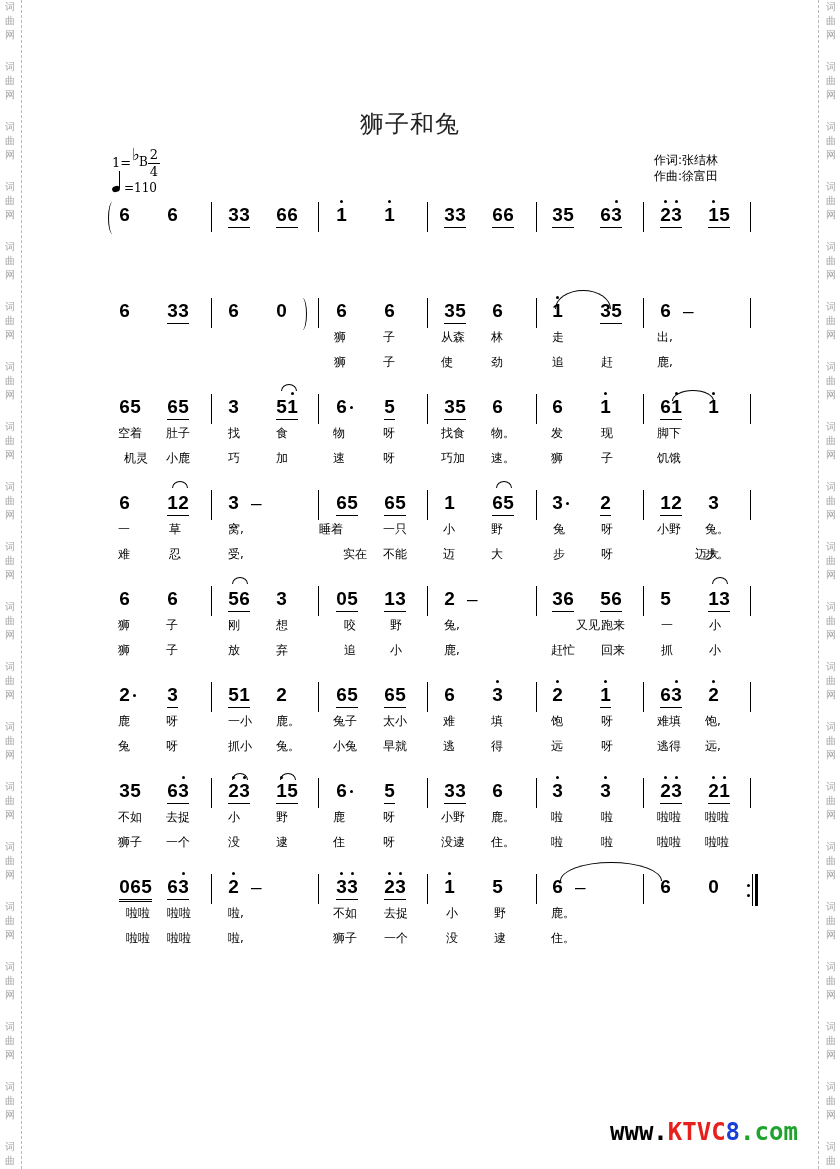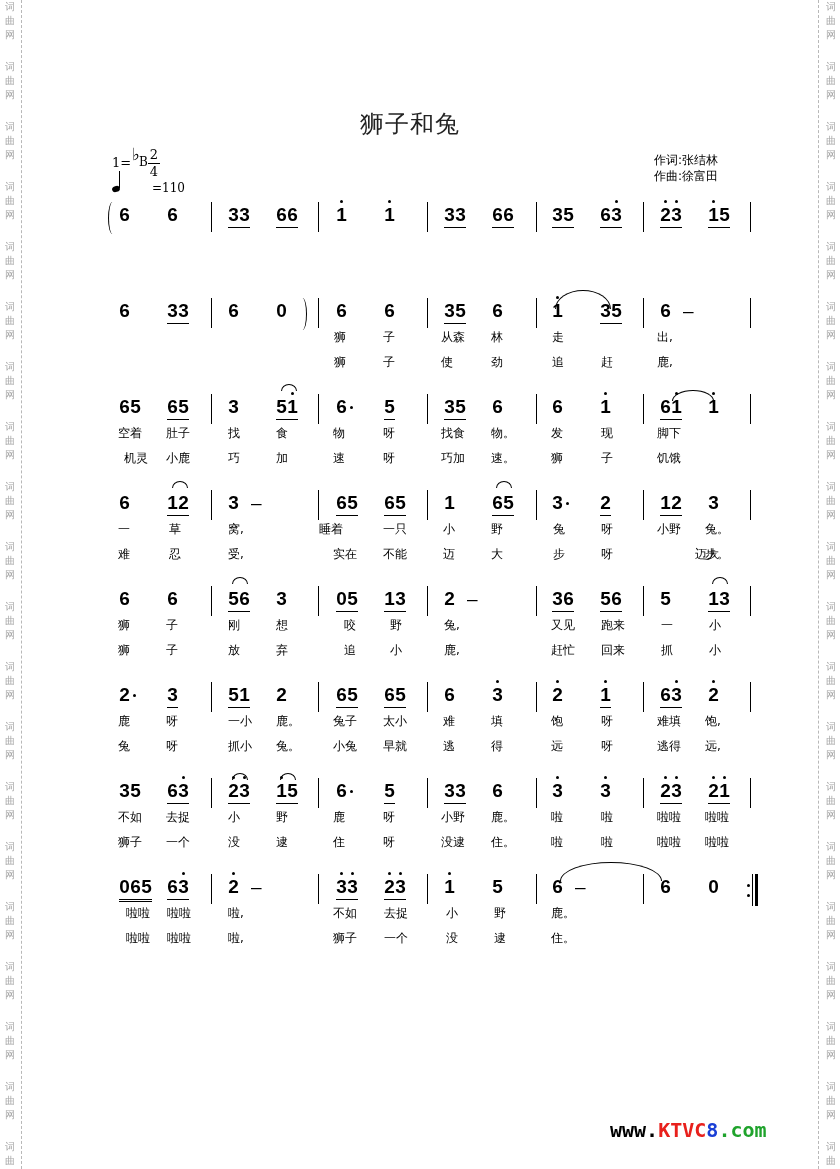--- a/index.html
+++ b/index.html
@@ -30,40 +30,40 @@
   .key .kb { position: absolute; left: 27px; top: 7px; font-size: 12px; }
   .key .ts { position: absolute; left: 36px; top: 0; width: 12px; text-align: center; font-size: 13px; line-height: 14px; }
   .key .ts .num { display: block; }
   .key .ts .line { display: block; border-top: 1px solid #000; margin: 1px 0; }
   .tempo { position: absolute; left: 112px; top: 173px; font-family: "DejaVu Serif", serif; font-size: 12px; }
   .tempo .note-head {
     display: inline-block; width: 8px; height: 6px; border-radius: 50%; background: #000;
     position: absolute; left: 0; top: 13px; transform: rotate(-20deg);
   }
   .tempo .stem { position: absolute; left: 7px; top: -2px; height: 17px; border-left: 1.5px solid #000; }
-  .tempo .tval { position: absolute; left: 12px; top: 8px; white-space: nowrap; margin-left: 28px; }
+  .tempo .tval { position: absolute; left: 12px; top: 8px; white-space: nowrap; }
   .credits { position: absolute; left: 654px; top: 152px; font-size: 12px; line-height: 16px; }
   .credits div { white-space: nowrap; }
 
   .row { position: absolute; left: 0; width: 840px; height: 90px; }
   .bar { position: absolute; top: 0; height: 30px; border-left: 1.5px solid #000; }
   .cell { position: absolute; top: 2px; font-family: "Liberation Sans", sans-serif; font-weight: bold; font-size: 19px; line-height: 22px; white-space: nowrap; }
   .digit { position: relative; display: inline-block; width: 11px; text-align: center; }
   .digit .dot-above { position: absolute; left: 50%; top: -4px; width: 3px; height: 3px; margin-left: -1.5px; background: #000; border-radius: 50%; }
   .digit .aug { position: absolute; right: -6px; top: 10px; width: 3px; height: 3px; background: #000; border-radius: 50%; }
   .ul1 { border-bottom: 1.5px solid #000; padding-bottom: 1px; }
   .ul2 { border-bottom: 3.5px double #000; padding-bottom: 1px; }
   .slur { position: absolute; border: 1.2px solid #000; border-bottom: none; border-radius: 50% 50% 0 0 / 100% 100% 0 0; }
   .lyric { position: absolute; font-size: 12px; line-height: 14px; white-space: nowrap; }
   .brace-l { position: absolute; top: 0; width: 8px; height: 32px; border-left: 1.2px solid #000; border-radius: 60% 0 0 60%; }
   .brace-r { position: absolute; top: 0; width: 8px; height: 32px; border-right: 1.2px solid #000; border-radius: 0 60% 60% 0; }
   .final-thin { position: absolute; top: 0; height: 32px; border-left: 1px solid #000; }
   .final-thick { position: absolute; top: 0; height: 32px; border-left: 3px solid #000; }
   .repeat-dot { position: absolute; width: 3px; height: 3px; background: #000; border-radius: 50%; }
-  .site { position: absolute; left: 610px; top: 1118px; font-family: "DejaVu Sans Mono", monospace; font-size: 20px; font-weight: bold; letter-spacing: 0px; }
+  .site { position: absolute; left: 610px; top: 1118px; font-family: "DejaVu Sans Mono", monospace; font-size: 24px; font-weight: bold; letter-spacing: 0px; }
 </style>
 </head>
 <body>
 
 <div class="margin-line" style="left:21px;"></div>
 <div class="margin-line" style="left:818px;"></div>
 <div class="wm-col" id="wm-left" style="left:3px;">
     <div class="wm-group" style="top: 0px;">
       <span class="wm-char">词</span>
       <span class="wm-char">曲</span>
@@ -417,21 +417,21 @@
       <span class="lyric" style="left: 383px; top: 32px;">一只</span>
       <span class="lyric" style="left: 443px; top: 32px;">小</span>
       <span class="lyric" style="left: 491px; top: 32px;">野</span>
       <span class="lyric" style="left: 553px; top: 32px;">兔</span>
       <span class="lyric" style="left: 601px; top: 32px;">呀</span>
       <span class="lyric" style="left: 657px; top: 32px;">小野</span>
       <span class="lyric" style="left: 705px; top: 32px;">兔。</span>
       <span class="lyric" style="left: 118px; top: 57px;">难</span>
       <span class="lyric" style="left: 169px; top: 57px;">忍</span>
       <span class="lyric" style="left: 228px; top: 57px;">受,</span>
-      <span class="lyric" style="left: 333px; top: 57px;">实在</span>
+      <span class="lyric" style="left: 343px; top: 57px;">实在</span>
       <span class="lyric" style="left: 383px; top: 57px;">不能</span>
       <span class="lyric" style="left: 443px; top: 57px;">迈</span>
       <span class="lyric" style="left: 491px; top: 57px;">大</span>
       <span class="lyric" style="left: 553px; top: 57px;">步</span>
       <span class="lyric" style="left: 601px; top: 57px;">呀</span>
       <span class="lyric" style="left: 695px; top: 57px;">迈大</span>
       <span class="lyric" style="left: 705px; top: 57px;">步。</span>
     </div>
     <div class="row" style="top: 586px;">
       <div class="bar" style="left: 211px;"></div>
@@ -453,21 +453,21 @@
       <div class="cell ul1" style="left: 708px;"><span class="digit">1</span><span class="digit">3</span></div>
       <div class="slur" style="left: 232px; top: -9px; width: 14px; height: 6px;"></div>
       <div class="slur" style="left: 712px; top: -9px; width: 14px; height: 6px;"></div>
       <span class="lyric" style="left: 118px; top: 32px;">狮</span>
       <span class="lyric" style="left: 166px; top: 32px;">子</span>
       <span class="lyric" style="left: 228px; top: 32px;">刚</span>
       <span class="lyric" style="left: 276px; top: 32px;">想</span>
       <span class="lyric" style="left: 344px; top: 32px;">咬</span>
       <span class="lyric" style="left: 390px; top: 32px;">野</span>
       <span class="lyric" style="left: 444px; top: 32px;">兔,</span>
-      <span class="lyric" style="left: 551px; top: 32px;">又见</span>
+      <span class="lyric" style="left: 576px; top: 32px;">又见</span>
       <span class="lyric" style="left: 601px; top: 32px;">跑来</span>
       <span class="lyric" style="left: 661px; top: 32px;">一</span>
       <span class="lyric" style="left: 709px; top: 32px;">小</span>
       <span class="lyric" style="left: 118px; top: 57px;">狮</span>
       <span class="lyric" style="left: 166px; top: 57px;">子</span>
       <span class="lyric" style="left: 228px; top: 57px;">放</span>
       <span class="lyric" style="left: 276px; top: 57px;">弃</span>
       <span class="lyric" style="left: 344px; top: 57px;">追</span>
       <span class="lyric" style="left: 390px; top: 57px;">小</span>
       <span class="lyric" style="left: 444px; top: 57px;">鹿,</span>

